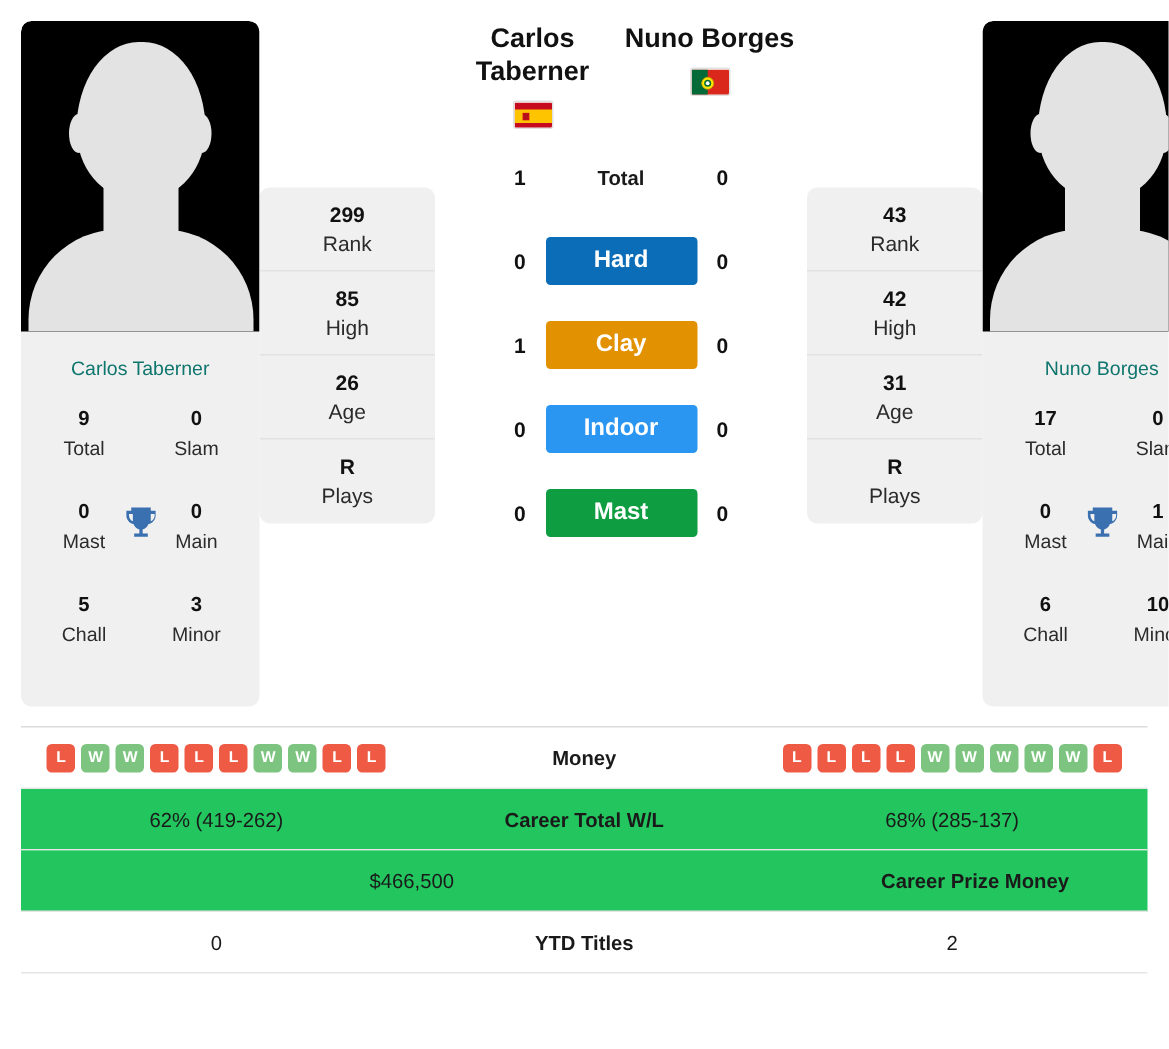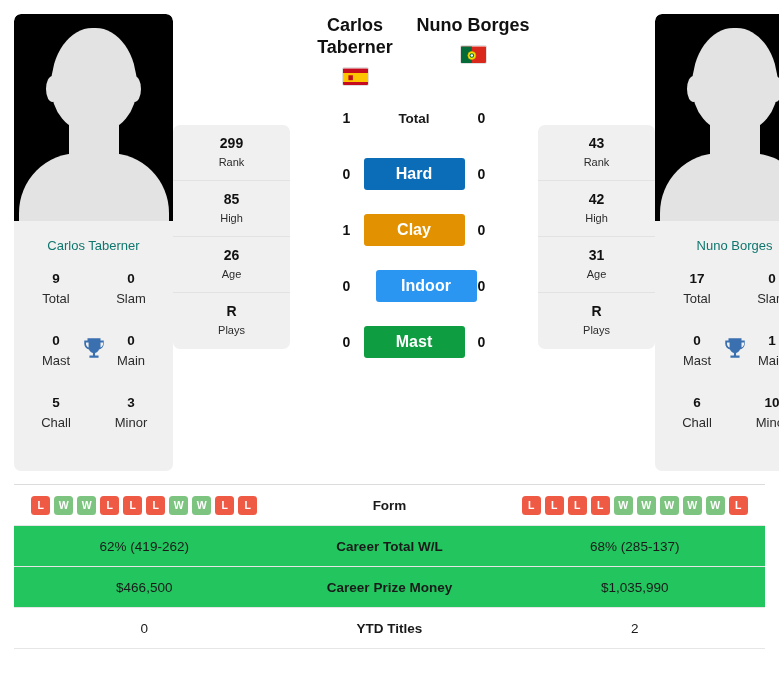--- a/index.html
+++ b/index.html
@@ -135,21 +135,21 @@
     border-bottom: 1px solid #e2e2e2;
   }
   .stat-block:last-child { border-bottom: none; }
   .stat-block-val {
     font-size: 14px;
     font-weight: bold;
     color: #111;
     line-height: 19px;
   }
   .stat-block-lbl {
-    font-size: 11px;
+    font-size: 14px;
     color: #2b2b2b;
     line-height: 19px;
   }
 
   
   .center {
     flex: 1 1 auto;
     display: flex;
     flex-direction: column;
     align-items: center;
@@ -381,21 +381,21 @@
           <div class="h2h-row">
             <div class="h2h-score">1</div>
             <div class="h2h-mid">
               <span class="h2h-pill" style="background: rgb(226, 145, 0);">Clay</span>
             </div>
             <div class="h2h-score">0</div>
           </div>
           <div class="h2h-row">
             <div class="h2h-score">0</div>
             <div class="h2h-mid">
-              <span class="h2h-pill" style="background: rgb(43, 150, 242); margin-left: 12px;">Indoor</span>
+              <span class="h2h-pill" style="background: rgb(43, 150, 242);">Indoor</span>
             </div>
             <div class="h2h-score">0</div>
           </div>
           <div class="h2h-row">
             <div class="h2h-score">0</div>
             <div class="h2h-mid">
               <span class="h2h-pill" style="background: rgb(14, 158, 65);">Mast</span>
             </div>
             <div class="h2h-score">0</div>
           </div>
@@ -476,21 +476,21 @@
           <span class="badge badge-w">W</span>
           <span class="badge badge-w">W</span>
           <span class="badge badge-l">L</span>
           <span class="badge badge-l">L</span>
           <span class="badge badge-l">L</span>
           <span class="badge badge-w">W</span>
           <span class="badge badge-w">W</span>
           <span class="badge badge-l">L</span>
           <span class="badge badge-l">L</span>
         </div>
-        <div class="tcell-mid">Form</div>
+        <div class="tcell-mid">Money</div>
         <div class="tcell-right form-cell">
           <span class="badge badge-l">L</span>
           <span class="badge badge-l">L</span>
           <span class="badge badge-l">L</span>
           <span class="badge badge-l">L</span>
           <span class="badge badge-w">W</span>
           <span class="badge badge-w">W</span>
           <span class="badge badge-w">W</span>
           <span class="badge badge-w">W</span>
           <span class="badge badge-w">W</span>
@@ -498,21 +498,20 @@
         </div>
       </div>
       <div class="trow alt">
         <div class="tcell-left">62% (419-262)</div>
         <div class="tcell-mid">Career Total W/L</div>
         <div class="tcell-right">68% (285-137)</div>
       </div>
       <div class="trow alt">
         <div class="tcell-left">$466,500</div>
         <div class="tcell-mid">Career Prize Money</div>
-        <div class="tcell-right">$1,035,990</div>
       </div>
       <div class="trow">
         <div class="tcell-left">0</div>
         <div class="tcell-mid">YTD Titles</div>
         <div class="tcell-right">2</div>
       </div>
     </div>
 
 </div>
 

